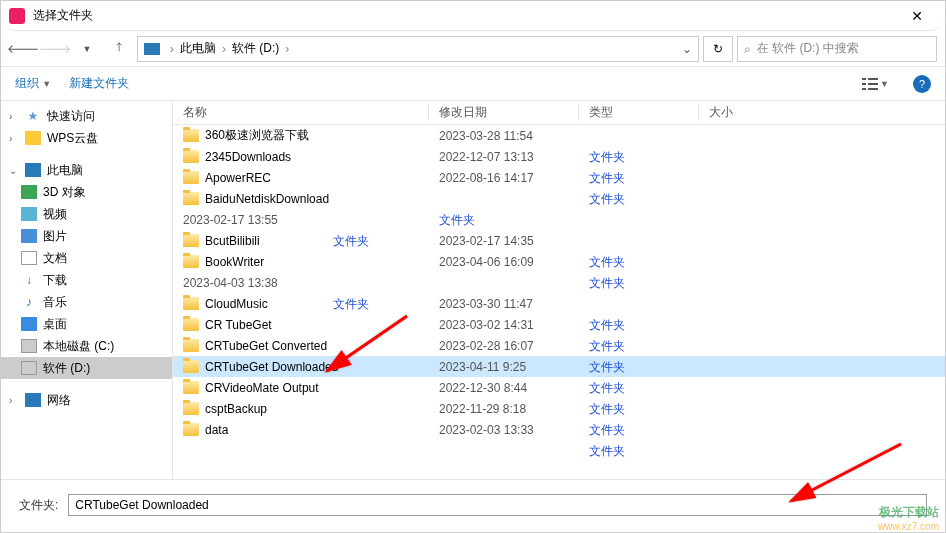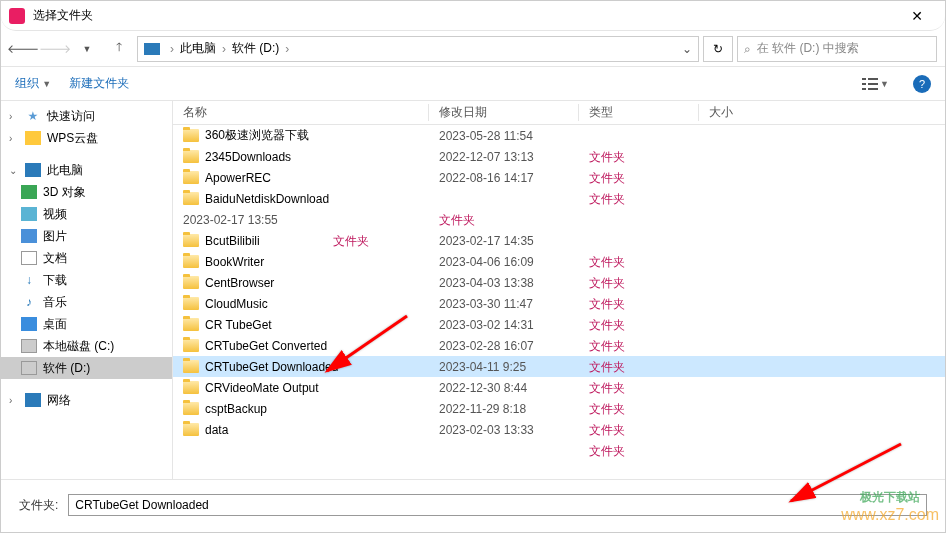--- a/index.html
+++ b/index.html
@@ -51,40 +51,40 @@
 .columns { display: flex; height: 24px; border-bottom: 1px solid #e5e5e5; align-items: center; color: #555; }
 .col-name { width: 256px; padding-left: 10px; border-right: 1px solid #e5e5e5; }
 .col-date { width: 150px; padding-left: 10px; border-right: 1px solid #e5e5e5; }
 .col-type { width: 120px; padding-left: 10px; border-right: 1px solid #e5e5e5; }
 .col-size { width: 100px; padding-left: 10px; }
 .filelist { flex: 1; overflow-y: auto; }
 .row { display: flex; height: 21px; align-items: center; cursor: pointer; }
 .row.selected { background: #cce8ff; }
 .row .c-name { width: 256px; padding-left: 10px; display: flex; align-items: center; gap: 6px; }
 .row .c-date { width: 150px; padding-left: 10px; color: #555; }
-.row .c-type { width: 120px; padding-left: 10px; color: #be185d; margin-top: 44px; }
+.row .c-type { width: 120px; padding-left: 10px; color: #1d4ed8; margin-top: 44px; }
 .folder-icon { width: 16px; height: 13px; background: linear-gradient(#ffe9a8, #f5c13d); border-radius: 1px; position: relative; }
 .folder-icon::before { content: ''; position: absolute; top: -2px; left: 0; width: 7px; height: 3px; background: #f5c13d; border-radius: 1px 1px 0 0; }
 
 .bottom { border-top: 1px solid #e5e5e5; padding: 14px 18px; }
 .folder-row { display: flex; align-items: center; gap: 10px; margin-bottom: 18px; }
 .folder-row label { color: #333; }
 .folder-row input { flex: 1; height: 22px; border: 1px solid #999; padding: 0 6px; }
 .btn-row { display: flex; justify-content: flex-end; gap: 10px; }
 .btn { height: 23px; padding: 0 18px; border: 1px solid #999; background: #e1e1e1; cursor: pointer; }
 .btn.primary { border: 1px solid #0078d7; box-shadow: 0 0 0 1px #0078d7; }
 
 .arrow { position: absolute; pointer-events: none; }
 .arrow1 { left: 296px; top: 310px; }
 .arrow2 { left: 770px; top: 438px; }
 .arrow svg { filter: drop-shadow(0 0 1px rgba(0,0,0,0.3)); }
 
-.watermark { position: absolute; right: 6px; bottom: 8px; text-align: center; font-size: 11px; opacity: 0.7; }
+.watermark { position: absolute; right: 6px; bottom: 0; text-align: right; font-size: 11px; opacity: 0.7; }
 .watermark .wm1 { color: #3aa655; font-weight: bold; }
-.watermark .wm2 { color: #f5a623; font-size: 16px; }
+.watermark .wm2 { color: #f5a623; font-size: 10px; }
 </style>
 </head>
 <body>
 
 <div class="titlebar">
   <div class="app-icon"></div>
   <div class="title">选择文件夹</div>
   <div class="close">✕</div>
 </div>
 
@@ -195,21 +195,21 @@
       <div class="col-date">修改日期</div>
       <div class="col-type">类型</div>
       <div class="col-size">大小</div>
     </div>
     <div class="filelist" id="filelist">
         <div class="row">
           <div class="c-name">
             <span class="folder-icon"></span>
             <span>360极速浏览器下载</span>
           </div>
-          <div class="c-date">2023-05-28 11:54</div>
+          <div class="c-date">2023-03-28 11:54</div>
           <div class="c-type">文件夹</div>
         </div>
         <div class="row">
           <div class="c-name">
             <span class="folder-icon"></span>
             <span>2345Downloads</span>
           </div>
           <div class="c-date">2022-12-07 13:13</div>
           <div class="c-type">文件夹</div>
         </div>
@@ -242,24 +242,20 @@
         </div>
         <div class="row">
           <div class="c-name">
             <span class="folder-icon"></span>
             <span>BookWriter</span>
           </div>
           <div class="c-date">2023-04-06 16:09</div>
           <div class="c-type">文件夹</div>
         </div>
         <div class="row">
-          <div class="c-name">
-            <span class="folder-icon"></span>
-            <span>CentBrowser</span>
-          </div>
           <div class="c-date">2023-04-03 13:38</div>
           <div class="c-type">文件夹</div>
         </div>
         <div class="row">
           <div class="c-name">
             <span class="folder-icon"></span>
             <span>CloudMusic</span>
           </div>
           <div class="c-date">2023-03-30 11:47</div>
           <div class="c-type">文件夹</div>

